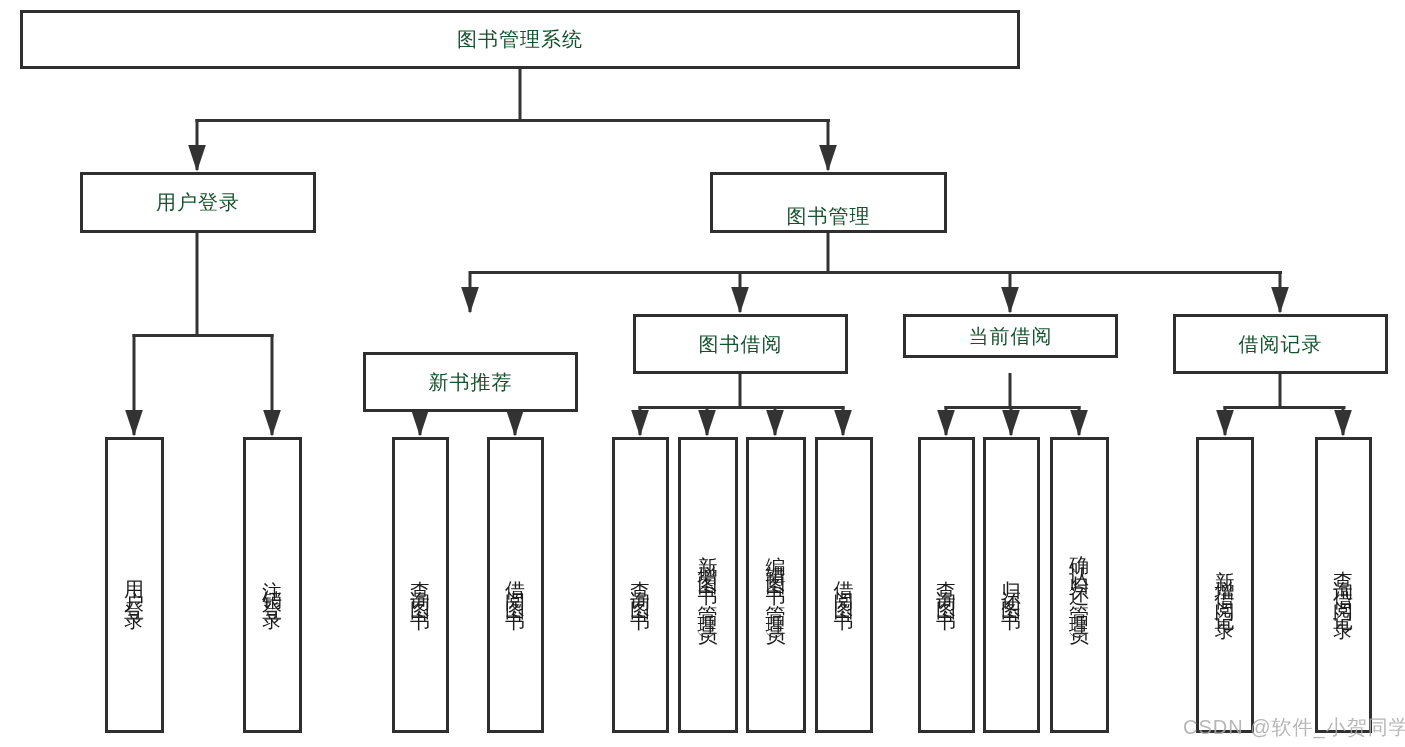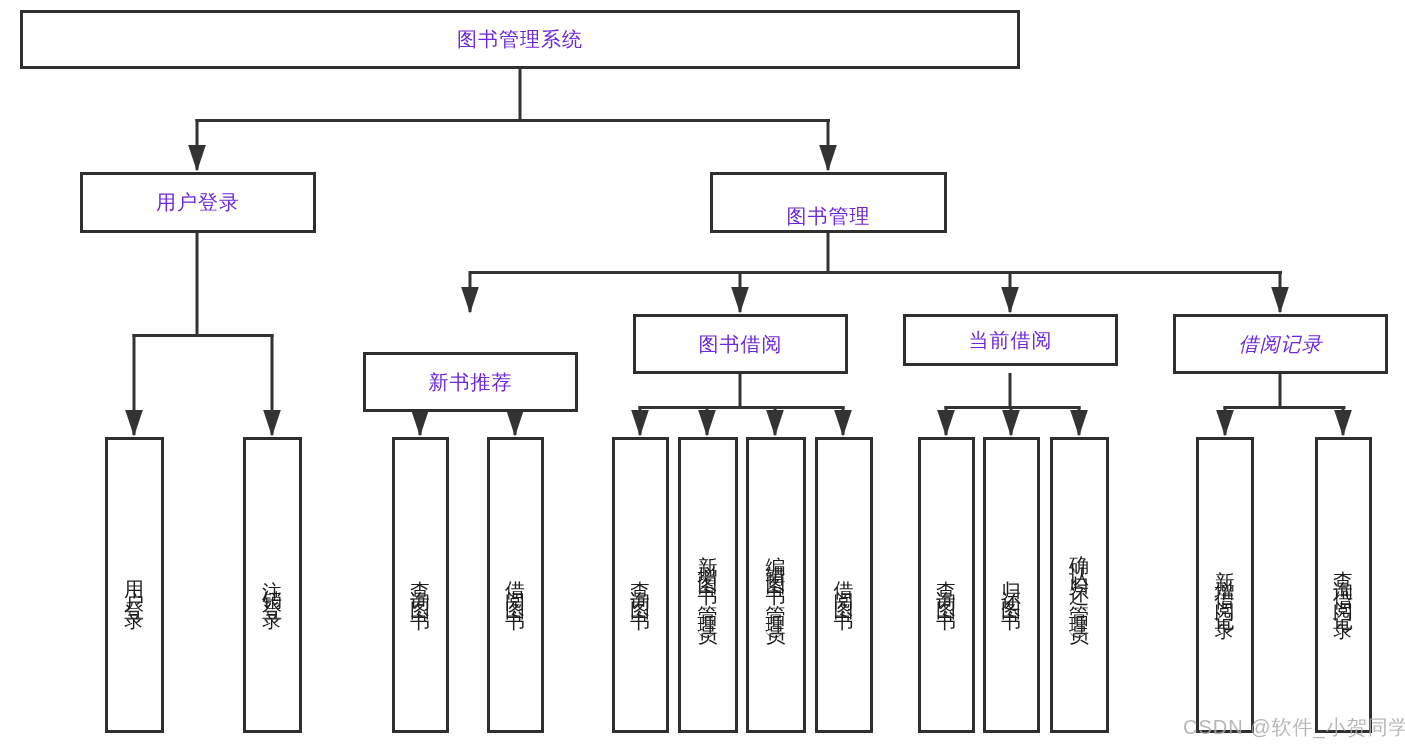--- a/index.html
+++ b/index.html
@@ -26,21 +26,21 @@
     box-sizing: border-box;
     border: 3px solid #2f2f2f;
     background: #ffffff;
     display: flex;
     align-items: center;
     justify-content: center;
     z-index: 2;
   }
   .node .hlabel {
     font-size: 20px;
-    color: #6d28d9;
+    color: #14532d;
     letter-spacing: 1px;
     white-space: nowrap;
   }
   .node .vlabel {
     writing-mode: vertical-rl;
     text-orientation: mixed;
     font-size: 20px;
     color: #1c1c1c;
     letter-spacing: 10px;
     line-height: 1;
@@ -121,24 +121,24 @@
   <div class="node" style="left:710px; top:172px; width:237px; height:61px;align-items:flex-end;">
     <span class="hlabel">图书管理</span>
   </div>
 
   <div class="node" style="left:363px; top:314px; width:215px; height:60px;margin-top:38px;">
     <span class="hlabel">新书推荐</span>
   </div>
   <div class="node" style="left:633px; top:314px; width:215px; height:60px;">
     <span class="hlabel">图书借阅</span>
   </div>
-  <div class="node" style="left:903px; top:314px; width:215px; height:52px;align-items:center;">
+  <div class="node" style="left:903px; top:314px; width:215px; height:44px;align-items:center;">
     <span class="hlabel">当前借阅</span>
   </div>
-  <div class="node" style="left:1173px; top:314px; width:215px; height:60px;font-style:italic;">
+  <div class="node" style="left:1173px; top:314px; width:215px; height:60px;">
     <span class="hlabel">借阅记录</span>
   </div>
 
   <div class="node" style="left:105px; top:437px; width:59px; height:296px;">
     <span class="vlabel">用户登录</span>
   </div>
   <div class="node" style="left:243px; top:437px; width:59px; height:296px;">
     <span class="vlabel">注销登录</span>
   </div>
 

